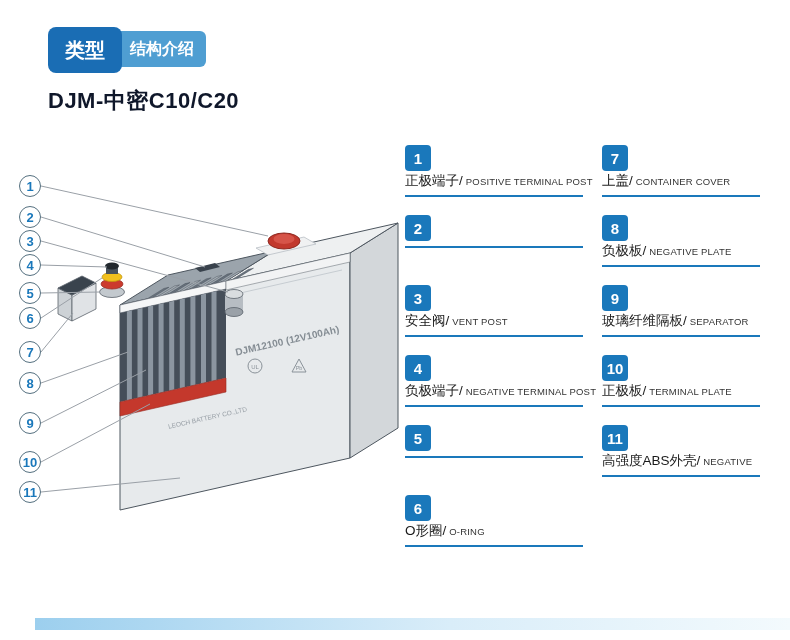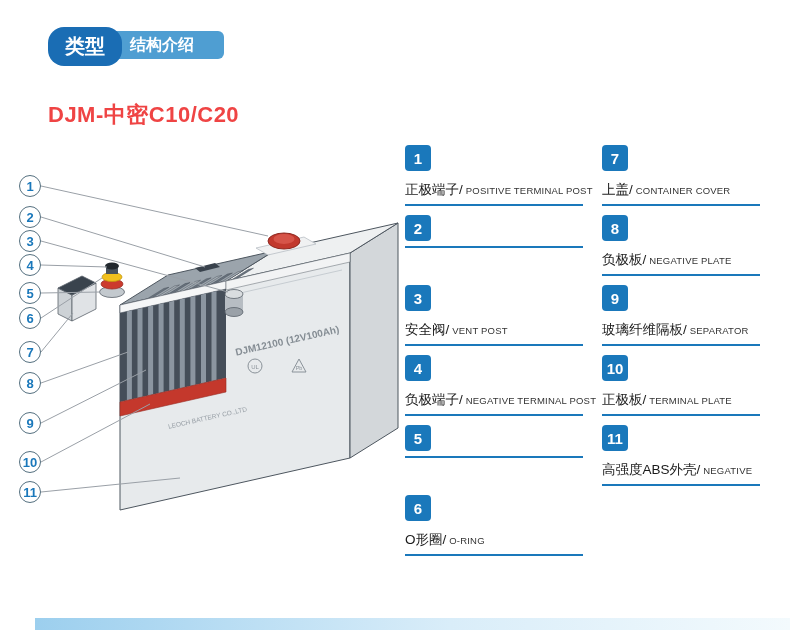--- a/index.html
+++ b/index.html
@@ -1,36 +1,36 @@
 <!DOCTYPE html>
 <html><head>
 <meta charset="utf-8">
 <style>
   *{box-sizing:border-box;margin:0;padding:0}
   html,body{background:#fff}
   body{font-family:"Liberation Sans","DejaVu Sans",sans-serif}
   .page{position:relative;width:790px;height:640px;background:#ffffff;overflow:hidden}
 
   
-  .tag1{position:absolute;left:48px;top:27px;height:39px;padding:0 17px;background:#1a6db4;color:#fff;
-        font-size:20px;font-weight:bold;border-radius:16px;display:flex;align-items:center;z-index:2}
-  .tag2{position:absolute;left:102px;top:31px;height:28px;padding:0 30px 0 28px;background:#4f9ed2;color:#fff;
+  .tag1{position:absolute;left:48px;top:27px;height:46px;padding:0 17px;background:#1a6db4;color:#fff;
+        font-size:20px;font-weight:bold;border-radius:8px;display:flex;align-items:center;z-index:2}
+  .tag2{position:absolute;left:102px;top:31px;height:36px;padding:0 12px 0 28px;background:#4f9ed2;color:#fff;
         font-size:16px;font-weight:bold;border-radius:6px;display:flex;align-items:center;z-index:1}
-  .title{position:absolute;left:48px;top:100px;font-size:22px;font-weight:bold;color:#ef4444;letter-spacing:.5px}
+  .title{position:absolute;left:48px;top:86px;font-size:22px;font-weight:bold;color:#0f172a;letter-spacing:.5px}
 
   
   .callout{position:absolute;width:22px;height:22px;border:1.6px solid #55707f;border-radius:50%;background:#fff;
            color:#1a78bb;font-size:13px;font-weight:bold;display:flex;align-items:center;justify-content:center;z-index:3}
 
   
   .legend-item{position:absolute;width:178px}
   .legend-item.c2{width:158px}
   .badge{width:26px;height:26px;border-radius:4px;background:#1a78bb;color:#fff;font-size:15px;font-weight:bold;
          display:flex;align-items:center;justify-content:center}
-  .lab{margin-top:9px;white-space:nowrap}
+  .lab{white-space:nowrap}
   .lab .zh{font-size:13.5px;color:#1a1a1a}
   .lab .en{font-size:9.5px;color:#333;margin-left:3px;letter-spacing:.2px}
   .rule{margin-top:5px;border-bottom:2px solid #1a78bb}
 
   .bottombar{position:absolute;left:35px;top:618px;width:755px;height:12px;
              background:linear-gradient(to right,#9ccfee,#d9edf9 55%,#f3fafd)}
   svg{position:absolute;left:0;top:120px}
 </style>
 </head>
 <body>

